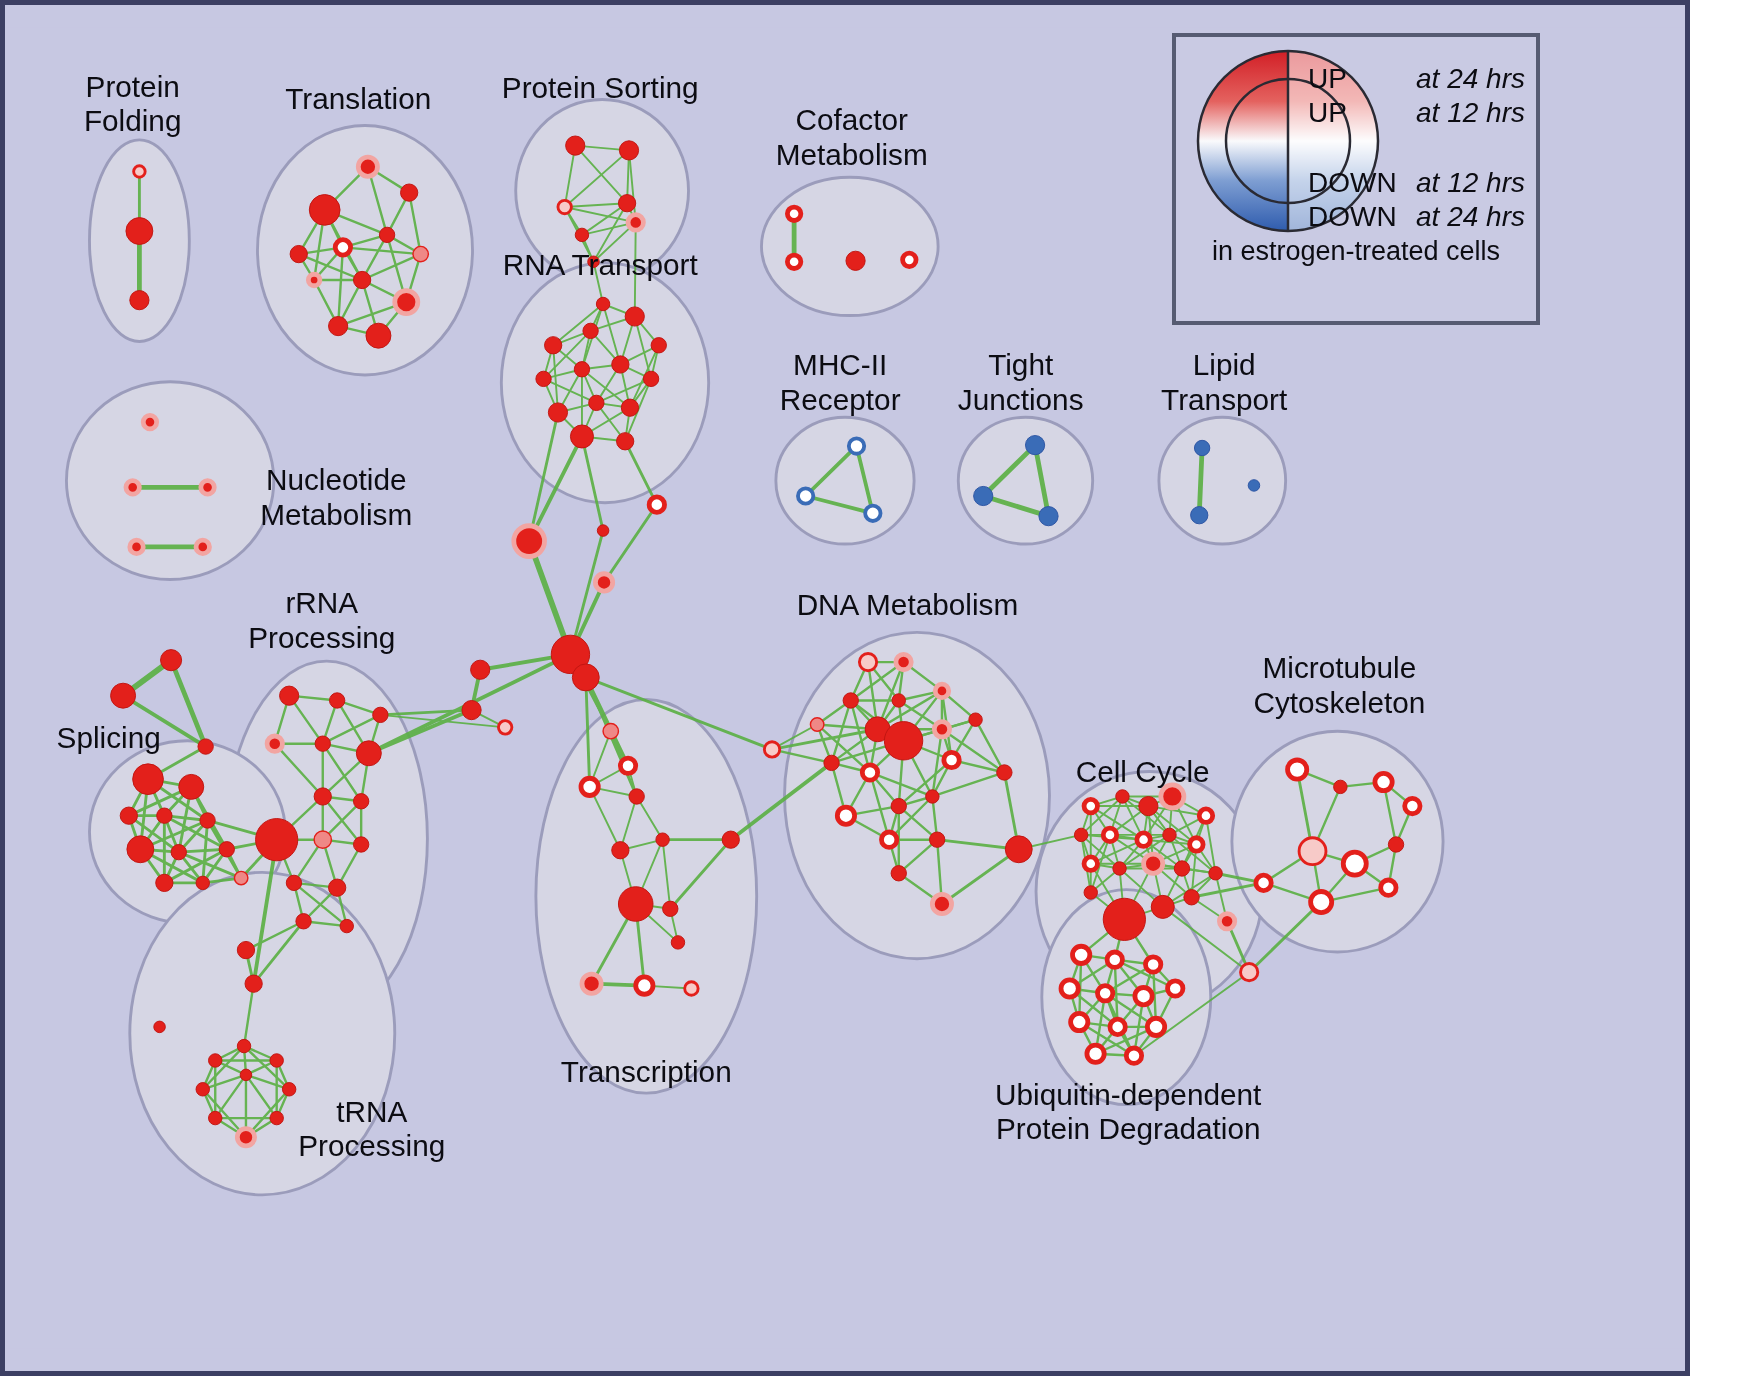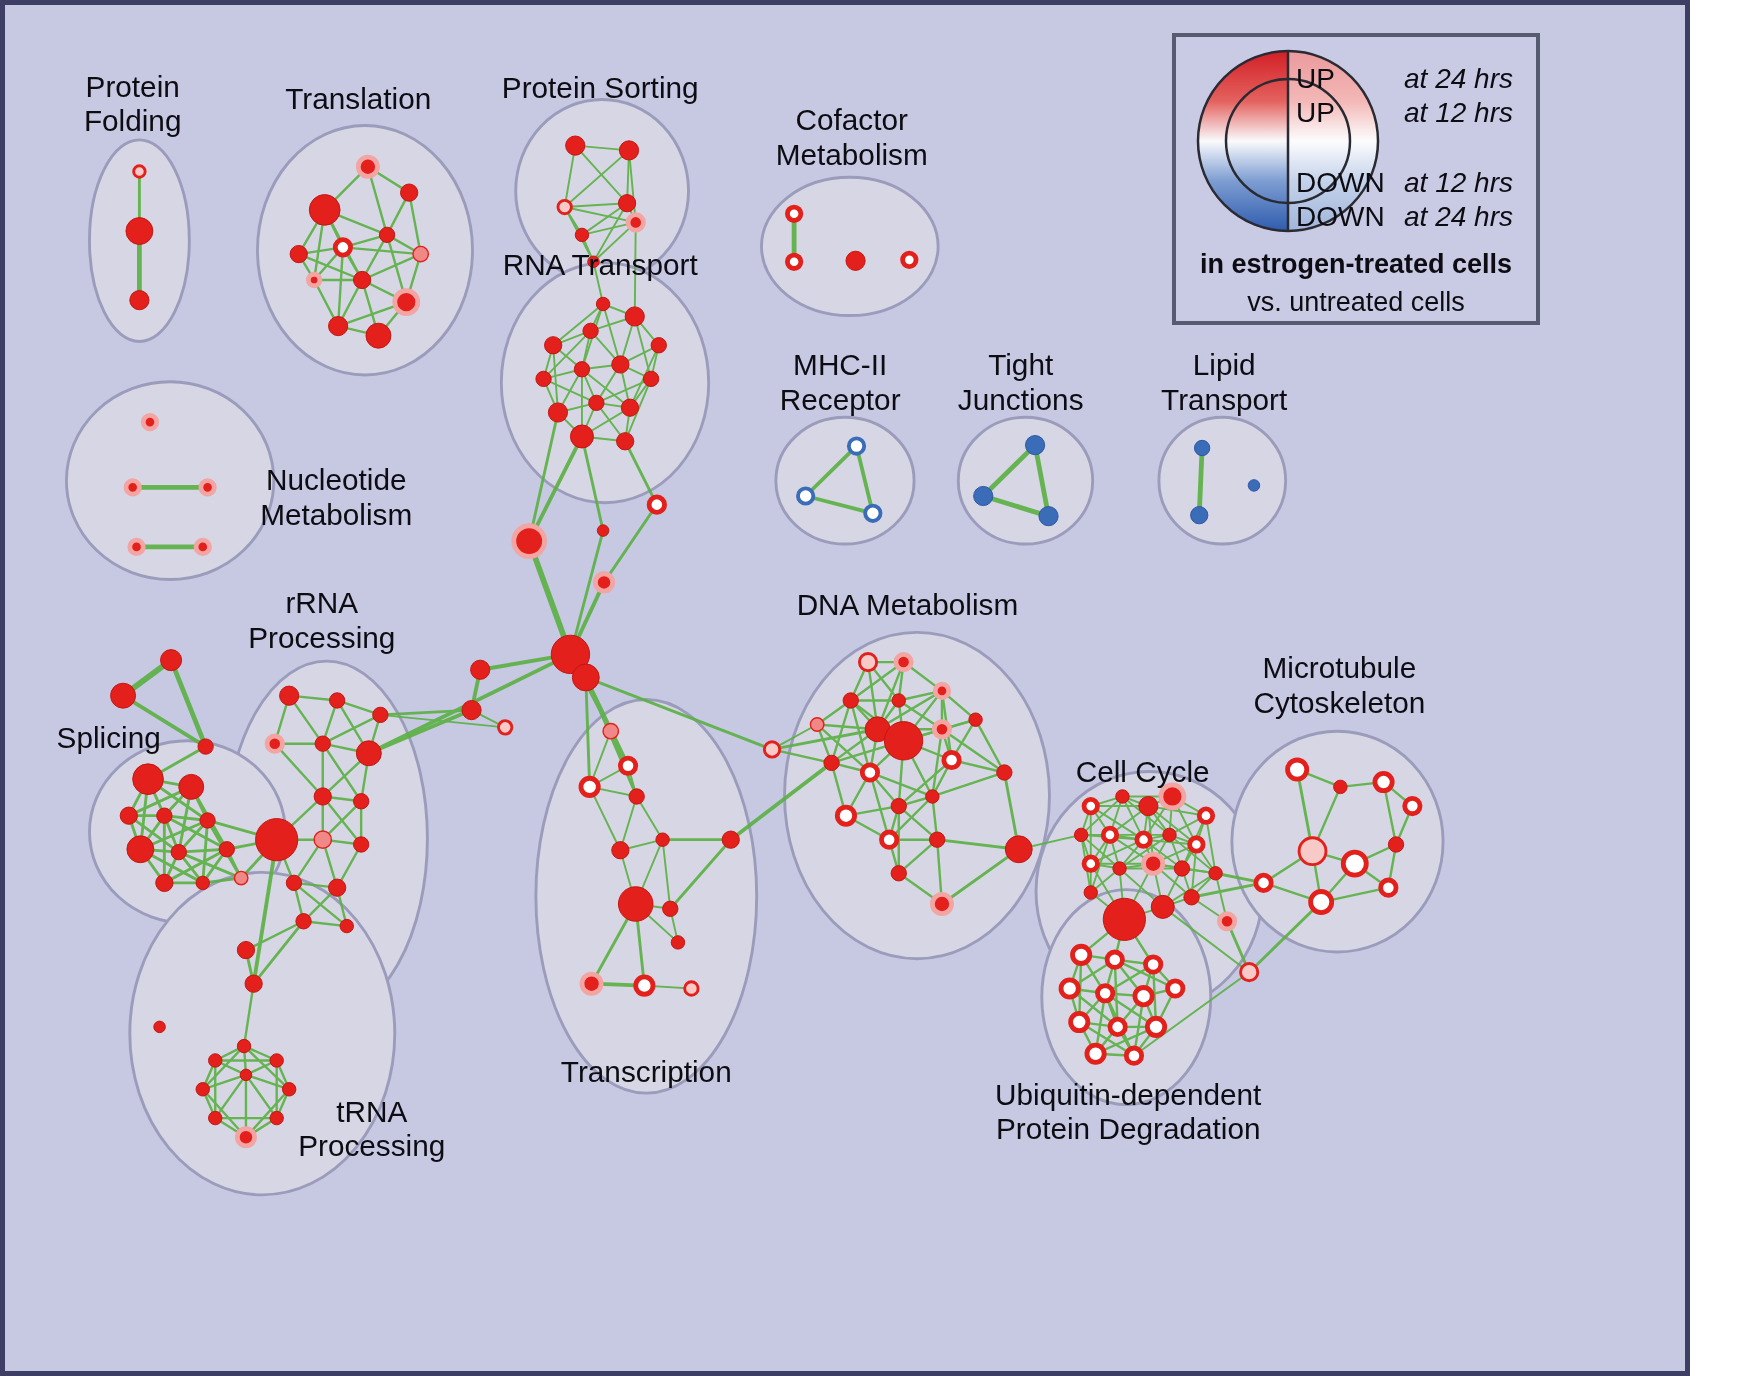--- a/index.html
+++ b/index.html
@@ -6,26 +6,26 @@
   .stage{
     position:relative;width:1690px;height:1376px;box-sizing:border-box;
     background:#c7c8e2;border:5px solid #3c3f63;overflow:hidden;
   }
   #net{position:absolute;left:0;top:0;width:100%;height:100%;}
   .legend{
     position:absolute;left:1167px;top:28px;width:368px;height:292px;
     border:4px solid #565b72;box-sizing:border-box;background:rgba(205,206,228,0.35);
   }
   .legend .ring{position:absolute;left:16px;top:8px;width:192px;height:192px;}
-  .lrow{position:absolute;left:0;width:100%;height:32px;font-size:28px;color:#0c0c12;}
+  .lrow{position:absolute;left:12px;width:100%;height:32px;font-size:28px;color:#0c0c12;}
   .lrow .word{position:absolute;left:120px;white-space:nowrap;}
   .lrow .time{position:absolute;left:228px;white-space:nowrap;font-style:italic;}
   .r0{top:26px;} .r1{top:60px;} .r2{top:130px;} .r3{top:164px;}
   .caption{position:absolute;width:100%;text-align:center;font-size:27px;color:#0c0c12;}
-  .c1{top:212px;font-weight:bold;} .c2{top:250px;}
+  .c1{top:199px;} .c2{top:250px;}
 </style>
 </head>
 <body>
 
 <div class="stage">
   <svg id="net" viewBox="0 0 1750 1376">
       <rect x="0" y="0" width="1750" height="1376" fill="#c7c8e2"></rect>
       <g>
         <ellipse cx="140" cy="222" rx="52" ry="105" fill="#d6d6e4" stroke="#9b9cbb" stroke-width="3"></ellipse>
         <ellipse cx="375" cy="232" rx="112" ry="130" fill="#d6d6e4" stroke="#9b9cbb" stroke-width="3"></ellipse>
@@ -745,15 +745,14 @@
     </div>
     <div class="lrow r2">
       <span class="word">DOWN</span>
       <span class="time">at 12 hrs</span>
     </div>
     <div class="lrow r3">
       <span class="word">DOWN</span>
       <span class="time">at 24 hrs</span>
     </div>
     <div class="caption c1">in estrogen-treated cells</div>
-    <div class="caption c2">vs. untreated cells</div>
   </div>
 </div>
 
 </body></html>

